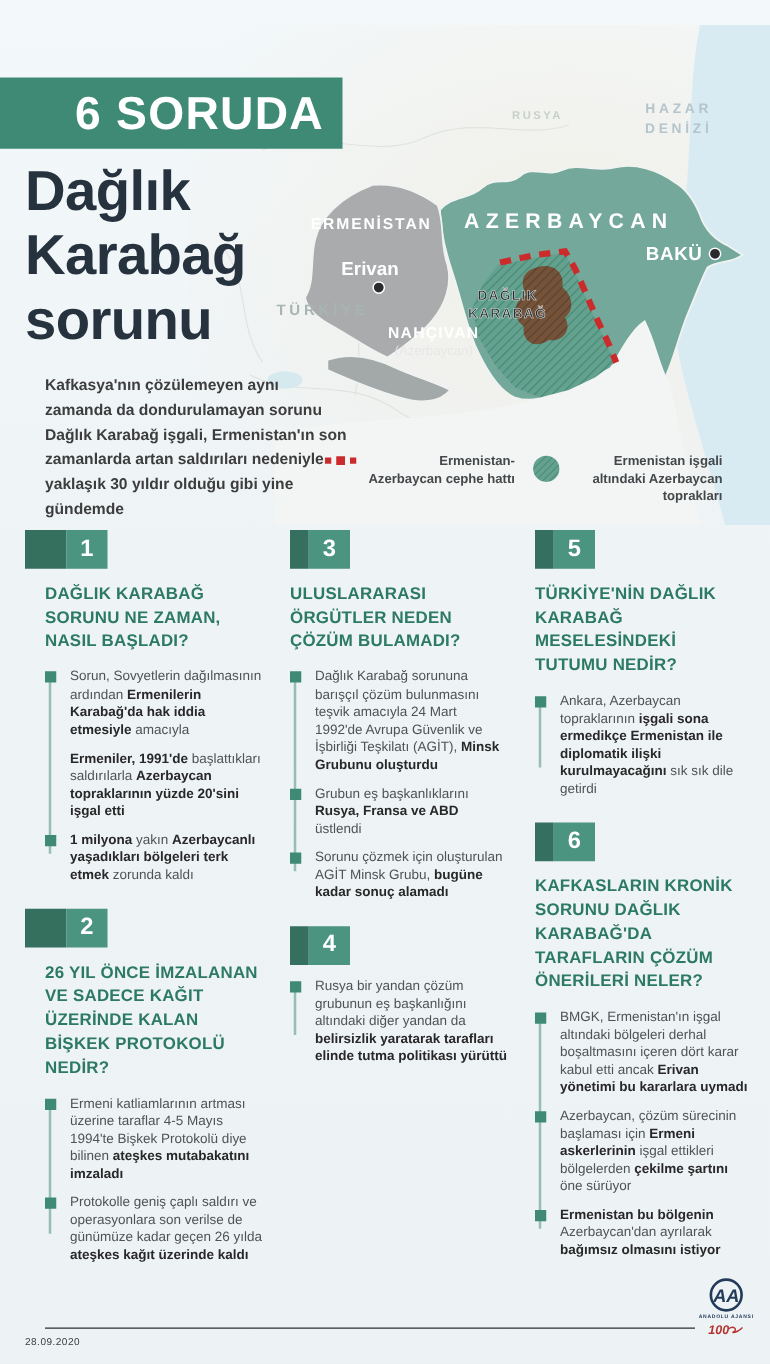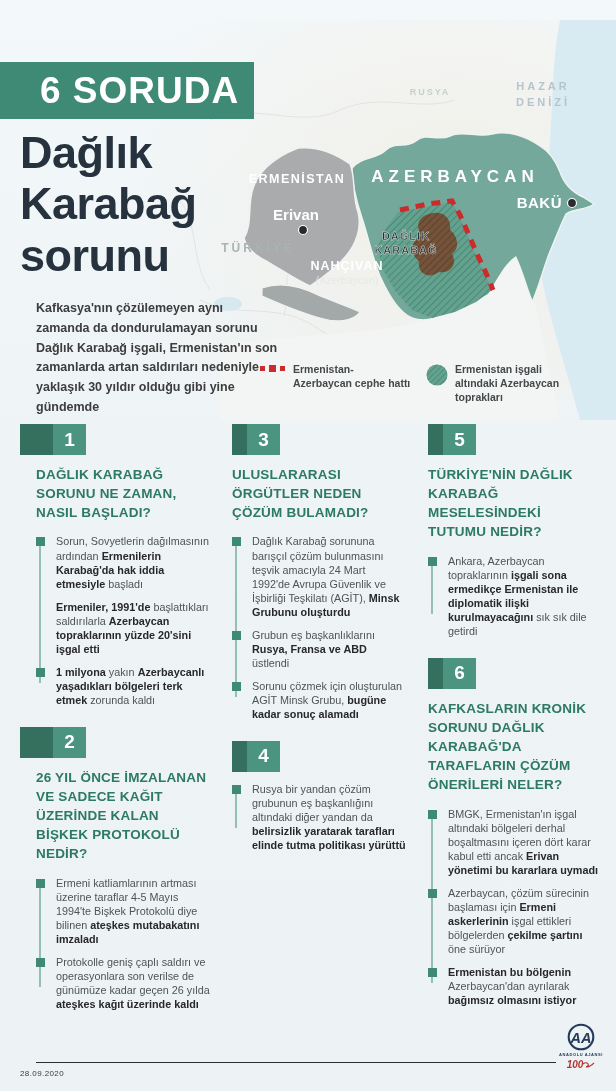--- a/index.html
+++ b/index.html
@@ -4,27 +4,27 @@
 <style>
   html,body{margin:0;padding:0;}
   body{font-family:"Liberation Sans","DejaVu Sans",sans-serif;background:#e8edef;}
   .page{position:relative;width:616px;height:1091px;margin:0 auto;overflow:hidden;
         background:linear-gradient(180deg,#f3f8fa 0%,#eef3f6 40%,#edf2f4 100%);}
 
   
   .header{position:relative;height:424px;}
   .map-svg{position:absolute;top:0;left:0;pointer-events:none;}
   .kicker-banner{position:absolute;top:62px;left:0;width:214px;height:57px;background:#3e8a74;
-                 color:#fff;display:flex;align-items:center;padding-left:40px;
+                 color:#fff;display:flex;align-items:center;padding-left:60px;
                  font-size:37px;font-weight:800;letter-spacing:1px;z-index:3;}
   .main-title{position:absolute;top:127px;left:20px;z-index:3;font-size:45px;font-weight:800;
               color:#26323e;line-height:1.14;letter-spacing:-0.5px;white-space:pre-line;margin:0;}
   .intro{position:absolute;top:299px;left:36px;width:242px;z-index:3;font-size:12.5px;
          font-weight:700;color:#3d3d3d;line-height:1.58;margin:0;}
-  .legend{position:absolute;top:362px;left:260px;z-index:3;display:flex;gap:14px;}
+  .legend{position:absolute;top:362px;left:260px;z-index:3;display:flex;gap:14px;text-align:right;}
   .legend-item{display:flex;gap:7px;align-items:flex-start;width:152px;
                font-size:10.5px;line-height:1.35;color:#44484a;font-weight:600;}
   .legend-item svg{flex:0 0 auto;margin-top:2px;}
 
   
   .grid{position:relative;display:grid;grid-template-columns:repeat(3,1fr);column-gap:22px;
         padding:0 14px 0 36px;z-index:2;}
   .qa-section{margin-bottom:20px;}
   .badge-row{display:flex;margin-bottom:10px;}
   .col-1 .badge-row{margin-left:-16px;}
@@ -159,21 +159,21 @@
 
   <div class="grid">
     <div class="col col-1">
         <section class="qa-section">
           <div class="badge-row">
             <span class="badge-tab"></span>
             <span class="badge-num">1</span>
           </div>
           <h3 class="sec-title">DAĞLIK KARABAĞ SORUNU NE ZAMAN, NASIL BAŞLADI?</h3>
           <div class="items">
-            <p class="item has-marker"><span>Sorun, Sovyetlerin dağılmasının ardından </span><span class="b">Ermenilerin Karabağ'da hak iddia etmesiyle</span><span> başladı</span></p>
+            <p class="item has-marker"><span>Sorun, Sovyetlerin dağılmasının ardından </span><span class="b">Ermenilerin Karabağ'da hak iddia etmesiyle</span><span> amacıyla</span></p>
             <p class="item"><span class="b">Ermeniler, 1991'de</span><span> başlattıkları saldırılarla </span><span class="b">Azerbaycan topraklarının yüzde 20'sini işgal etti</span></p>
             <p class="item has-marker"><span class="b">1 milyona</span><span> yakın </span><span class="b">Azerbaycanlı yaşadıkları bölgeleri terk etmek</span><span> zorunda kaldı</span></p>
           </div>
         </section>
         <section class="qa-section">
           <div class="badge-row">
             <span class="badge-tab"></span>
             <span class="badge-num">2</span>
           </div>
           <h3 class="sec-title">26 YIL ÖNCE İMZALANAN VE SADECE KAĞIT ÜZERİNDE KALAN BİŞKEK PROTOKOLÜ NEDİR?</h3>

